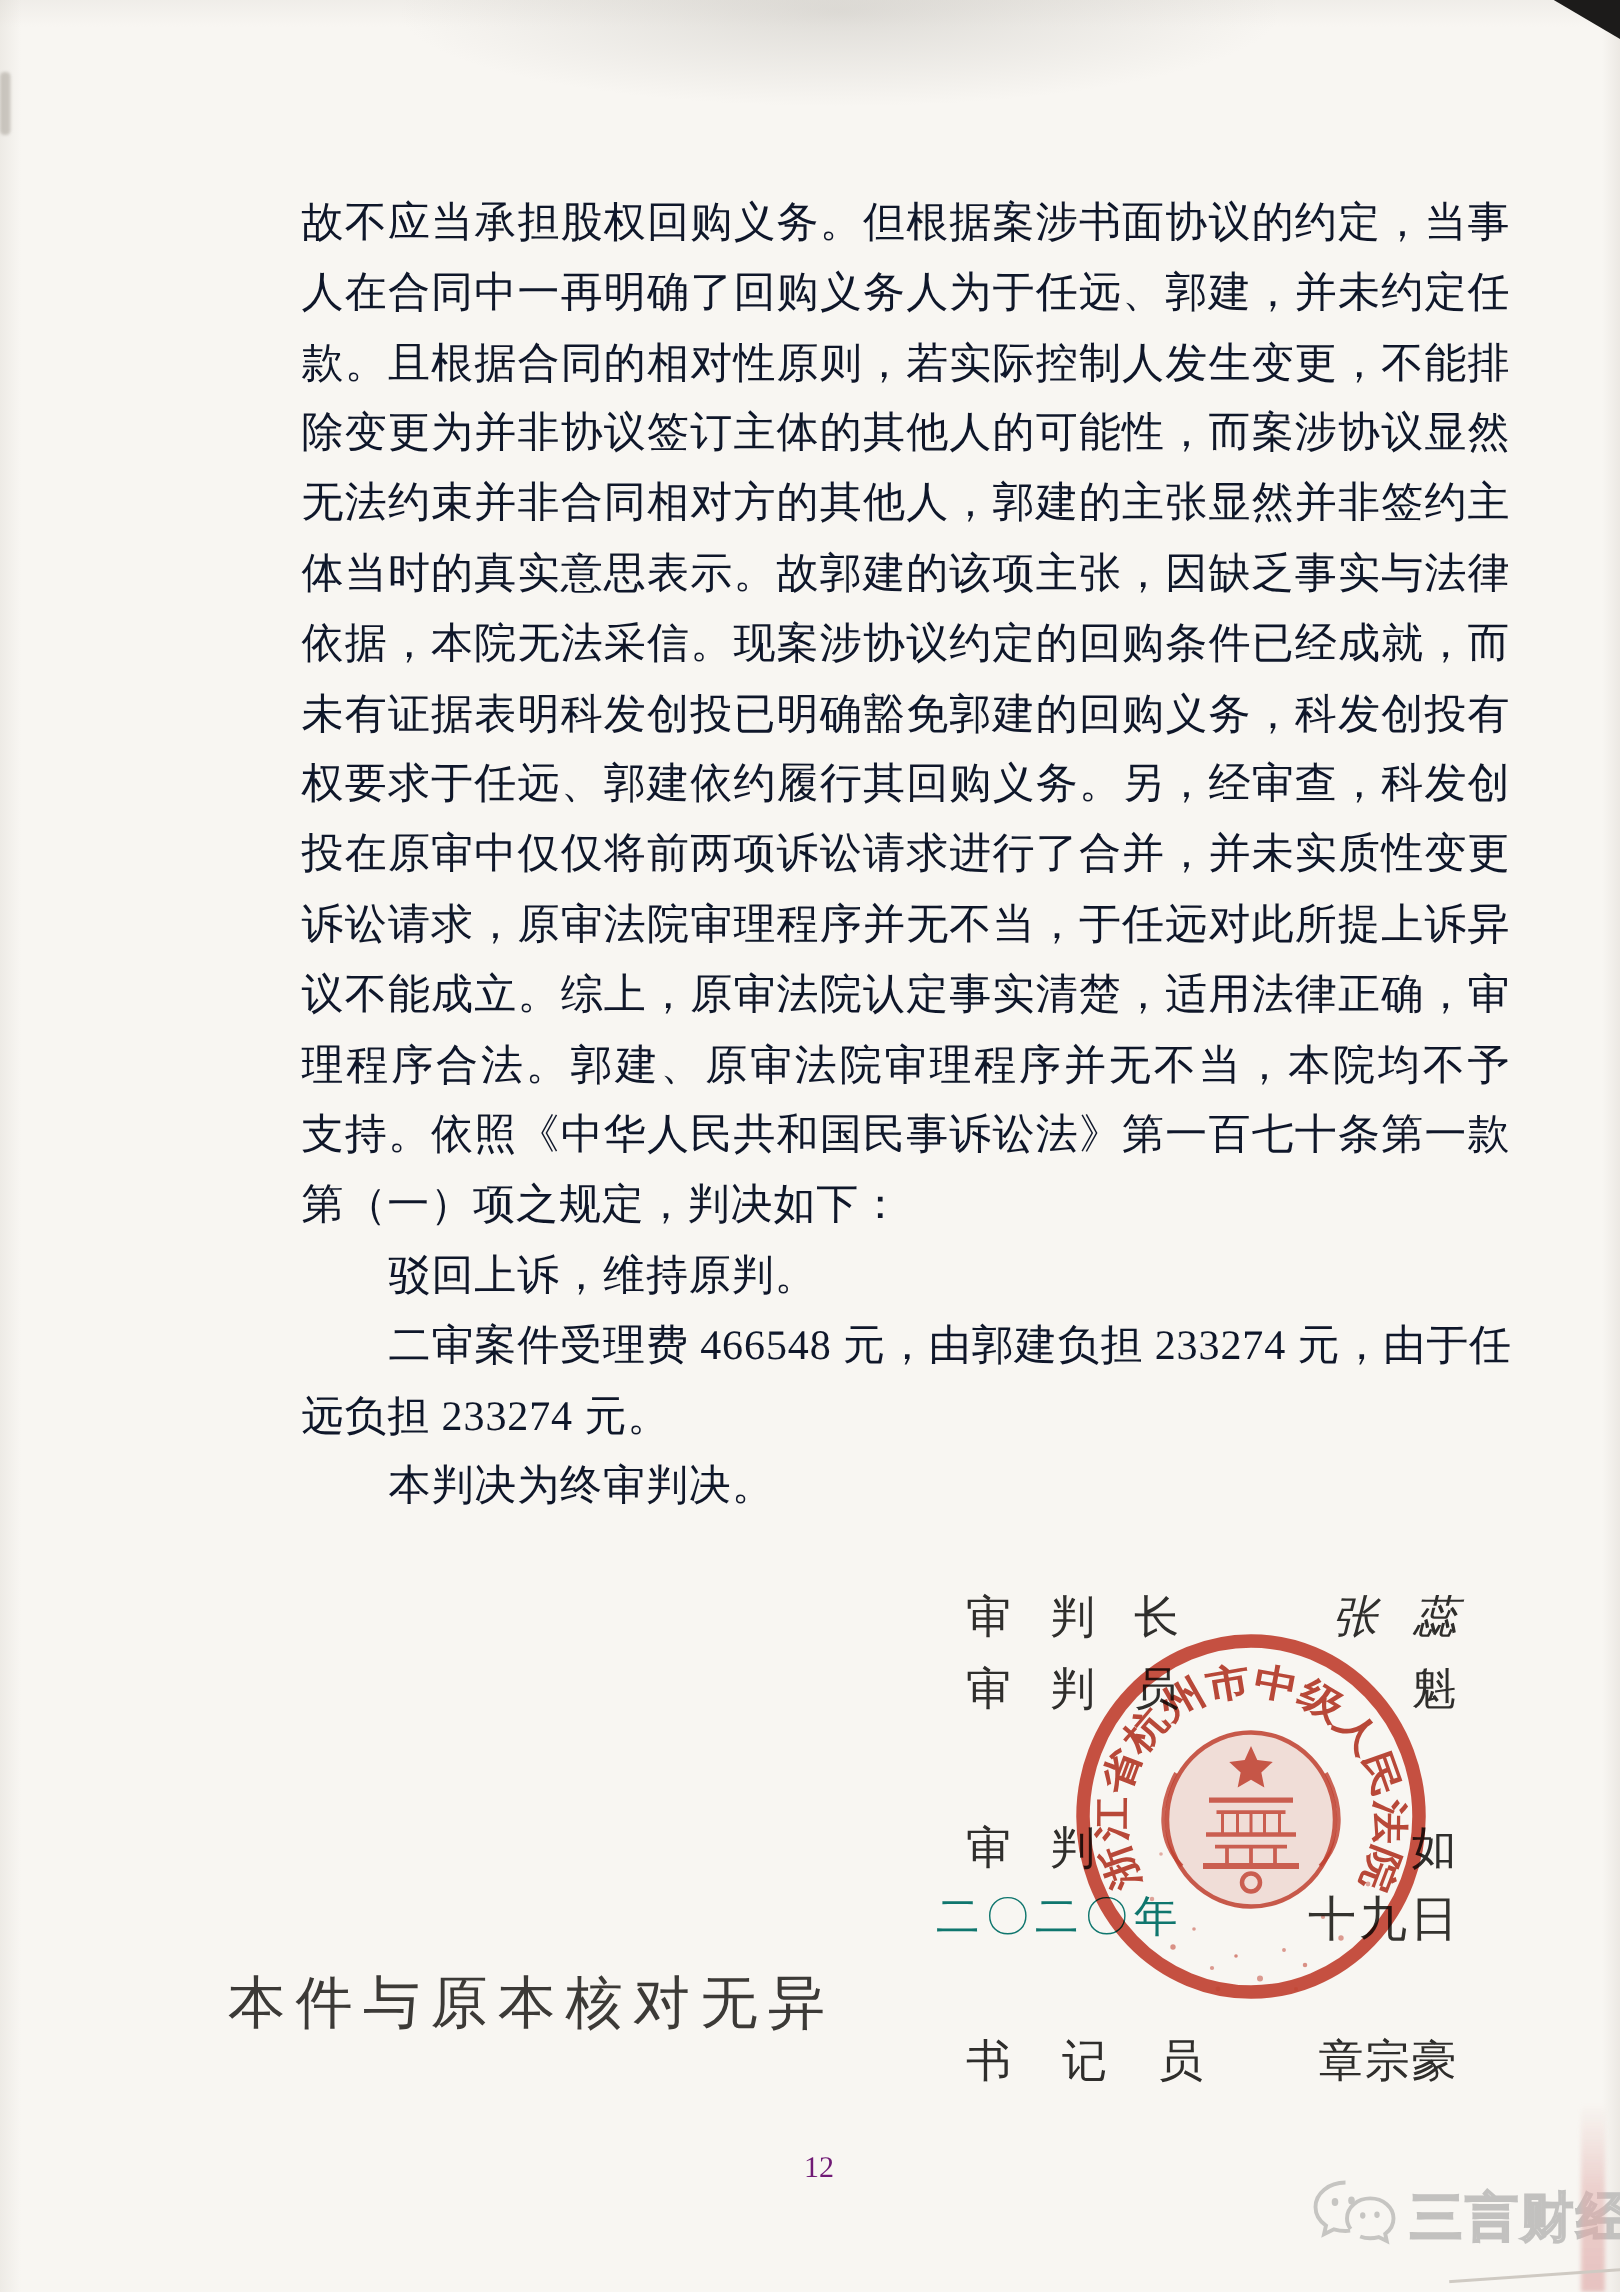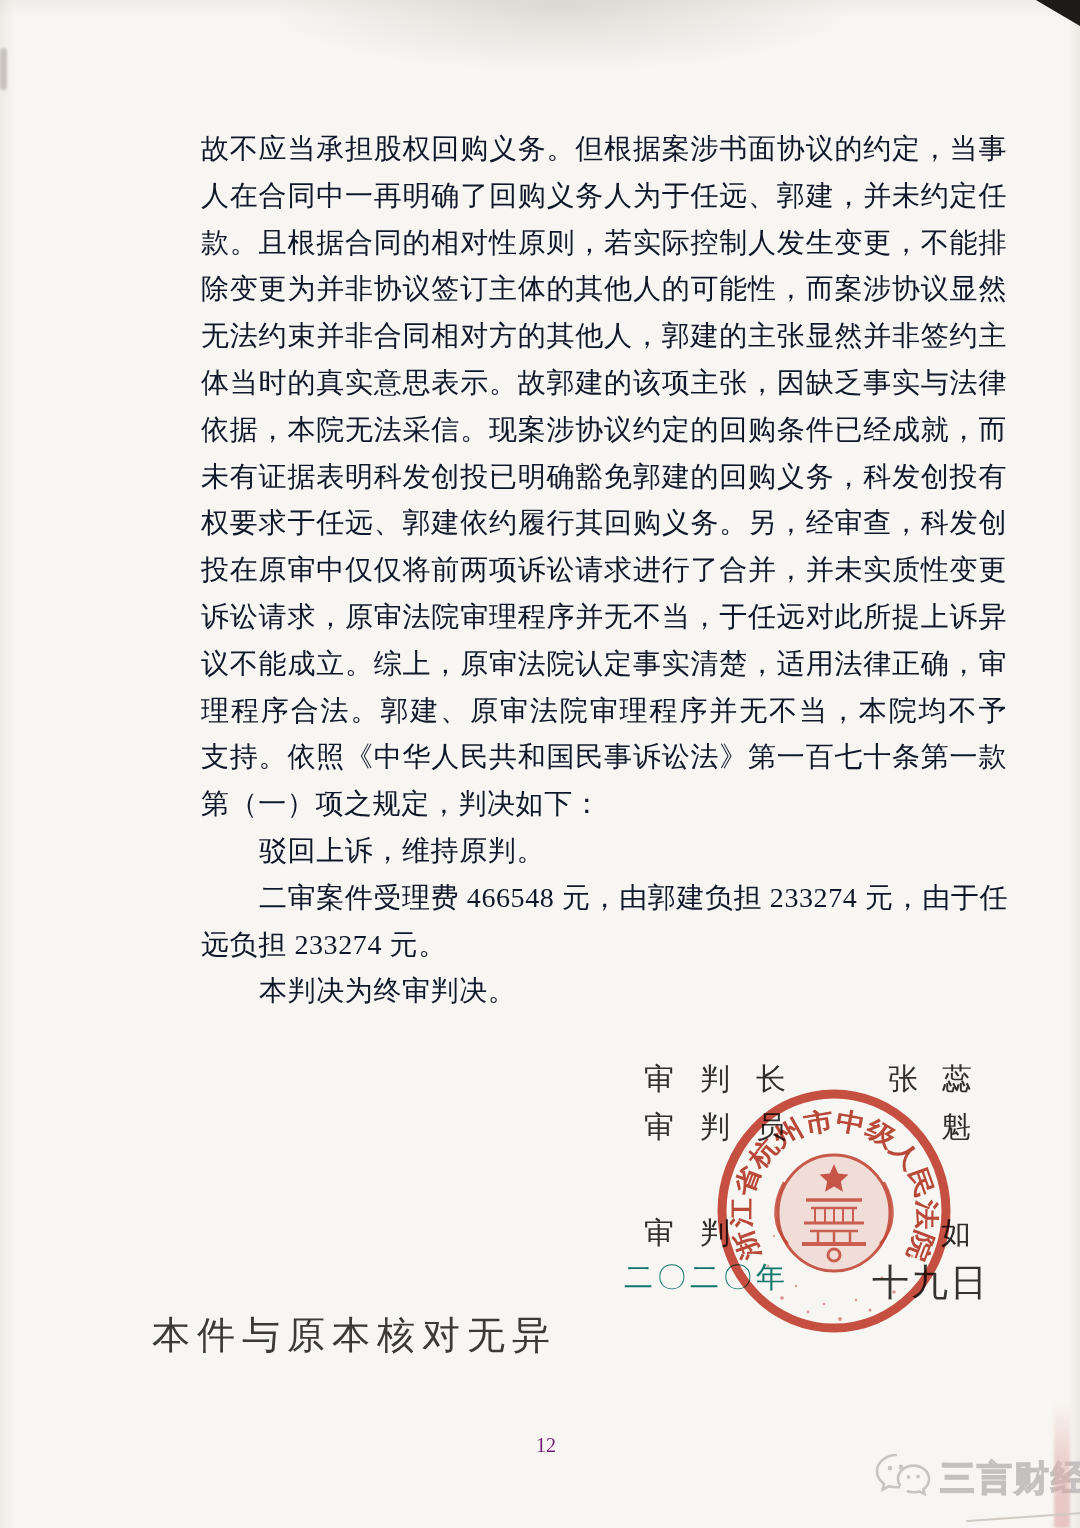--- a/index.html
+++ b/index.html
@@ -31,30 +31,30 @@
   .just{white-space:normal;text-align:justify;text-align-last:justify;}
   .indent{text-indent:58px;}
 
   .sig-row{
     position:absolute;left:632px;width:328px;
     display:flex;justify-content:space-between;
     font-size:30px;line-height:34px;color:#2f2e2c;white-space:nowrap;margin-left:12px;
   }
   .sig-title{letter-spacing:26px;margin-right:-26px;}
   .sig-title-clerk{letter-spacing:34px;margin-right:-34px;}
-  .sig-name-spread{letter-spacing:24px;margin-right:-24px;}
+  .sig-name-spread{letter-spacing:24px;margin-right:-24px;font-style:italic;}
   .sig-name{letter-spacing:1px;}
 
   .date-prefix{
     position:absolute;left:624px;top:1258px;
     font-size:29px;letter-spacing:4px;color:#0f766e;white-space:nowrap;
   }
   .date-suffix{
     position:absolute;left:872px;top:1258px;
-    font-size:37px;letter-spacing:2px;color:#34332f;white-space:nowrap;
+    font-size:32px;letter-spacing:2px;color:#34332f;white-space:nowrap;
   }
   .verify-note{
     position:absolute;left:152px;top:1310px;
     font-size:38px;letter-spacing:7px;color:#3c3a37;white-space:nowrap;
   }
   .page-number{
     position:absolute;left:536px;top:1434px;
     font-size:20px;color:#701a75;font-family:"Liberation Serif","DejaVu Serif",serif;
   }
 
@@ -135,20 +135,24 @@
   <div class="sig-row" style="top:1216px;">
     <span class="sig-title">审判</span>
     <span class="sig-name">如</span>
   </div>
 
   <div class="date-prefix">二〇二〇年</div>
   <div class="date-suffix">十九日</div>
 
   <div class="verify-note">本件与原本核对无异</div>
 
+  <div class="sig-row" style="top:1358px;">
+    <span class="sig-title-clerk">书记员</span>
+    <span class="sig-name">章宗豪</span>
+  </div>
 
   <svg class="seal" viewBox="0 0 244 254">
     <defs>
       <path id="sealArc" d="M 49 169 A 84 84 0 1 1 195 169" fill="none"></path>
     </defs>
 
     <ellipse cx="122" cy="125" rx="112" ry="117" fill="none" stroke="#c23524" stroke-width="9" opacity="0.9"></ellipse>
 
     <text font-size="25" font-weight="bold" fill="#b5301f" opacity="0.92" font-family="'Liberation Serif','DejaVu Serif',serif">
       <textPath href="#sealArc" textLength="352" lengthAdjust="spacingAndGlyphs">浙江省杭州市中级人民法院</textPath>

